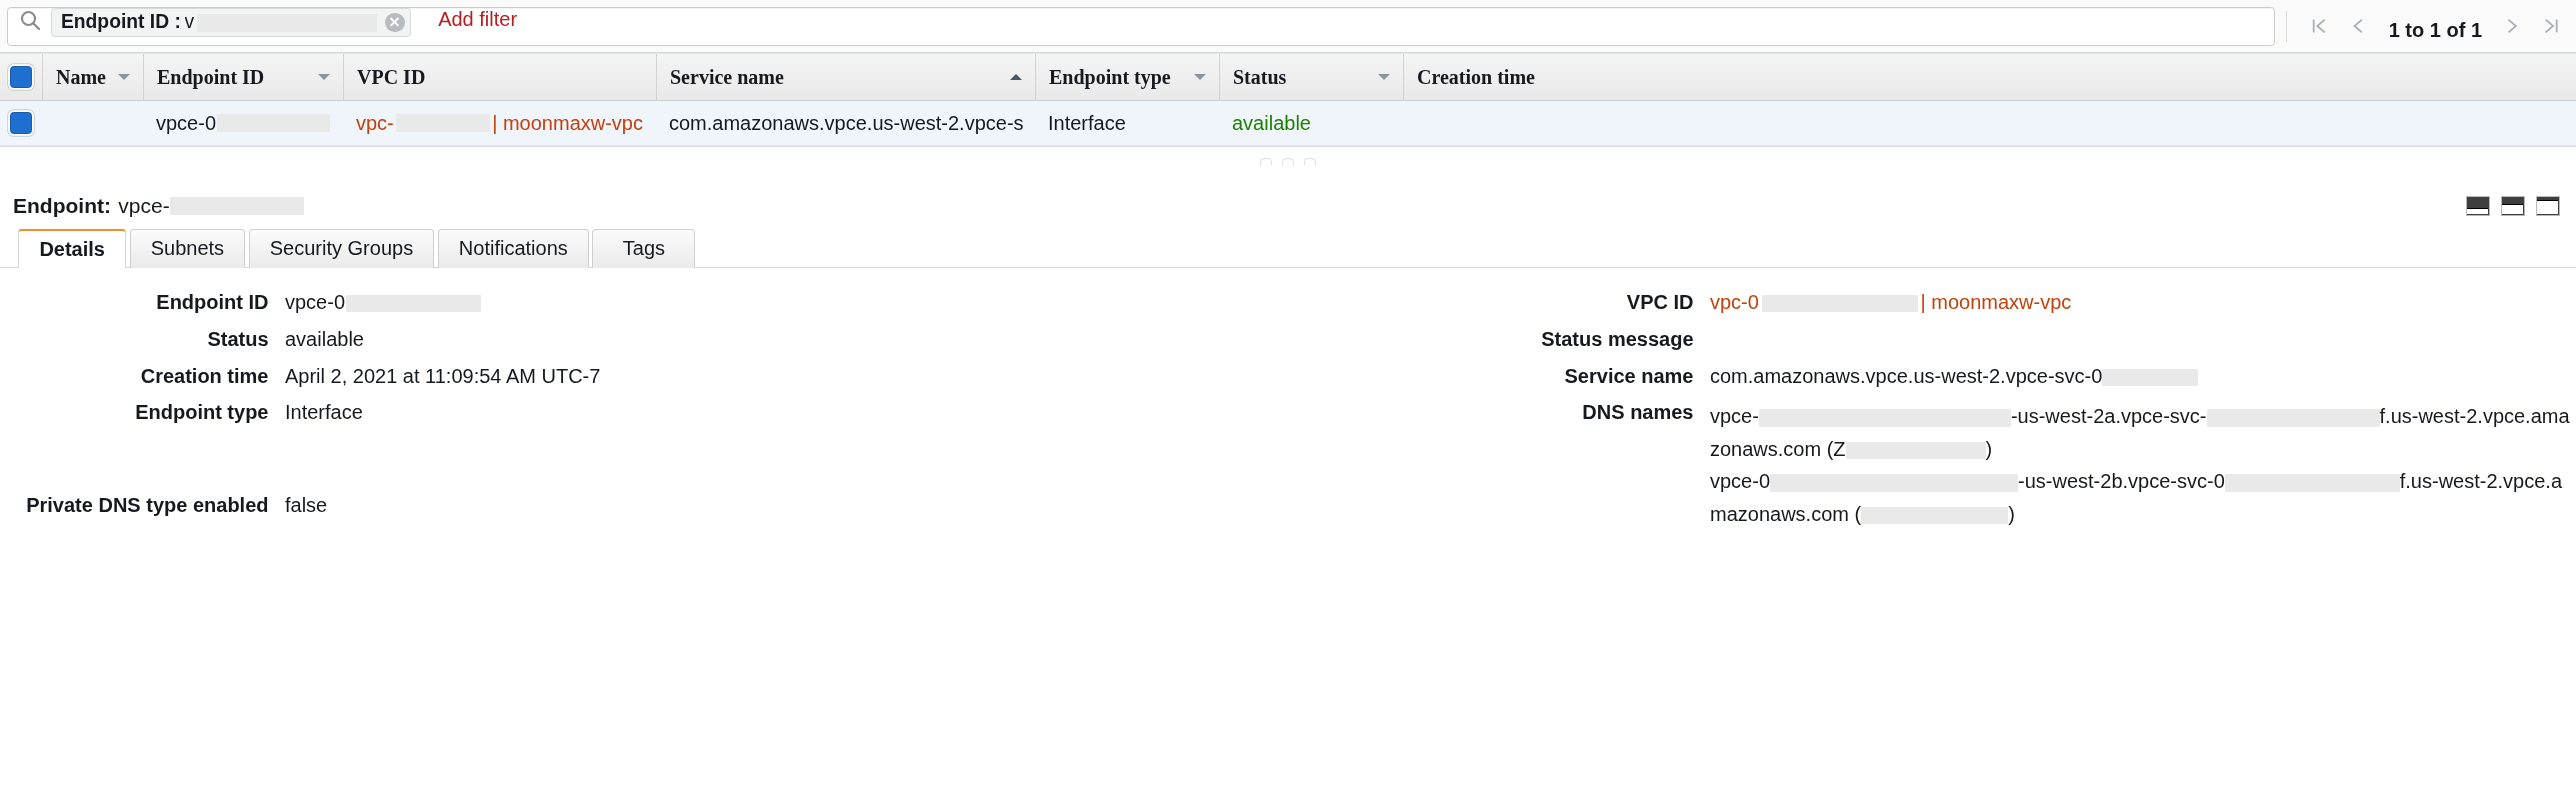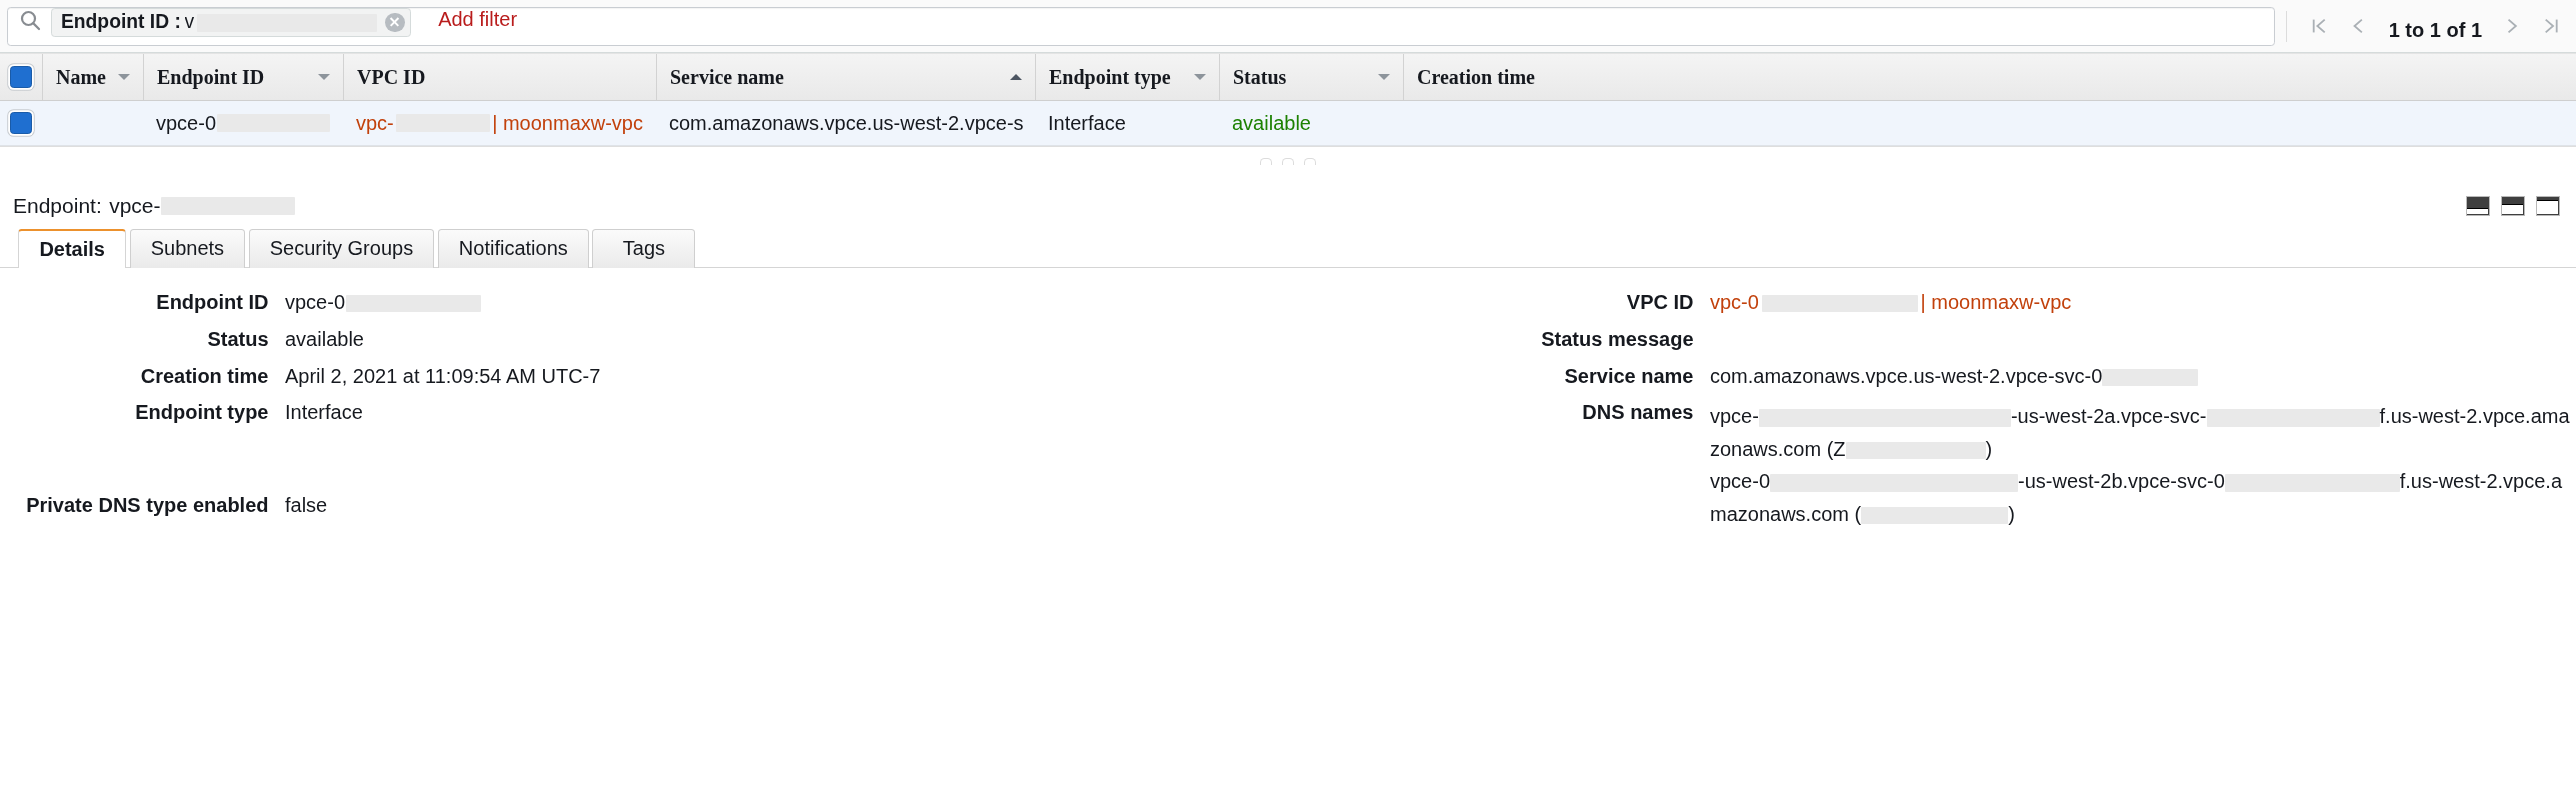--- a/index.html
+++ b/index.html
@@ -246,21 +246,21 @@
     align-items: center;
     padding: 0 16.5px 0 13px;
     height: 40px;
   }
   .detail-title {
     font-size: 21px;
     color: #16191f;
     display: flex;
     align-items: center;
   }
-  .detail-title b { font-weight: normal; margin-right: 7.4px; }
+  .detail-title b { font-weight: bold; margin-right: 7.4px; }
   .panel-icons {
     margin-left: auto;
     display: flex;
     gap: 11px;
     align-items: center;
   }
   .pi {
     width: 24px;
     height: 20px;
     border: 0.9px solid #b9b9b9;

